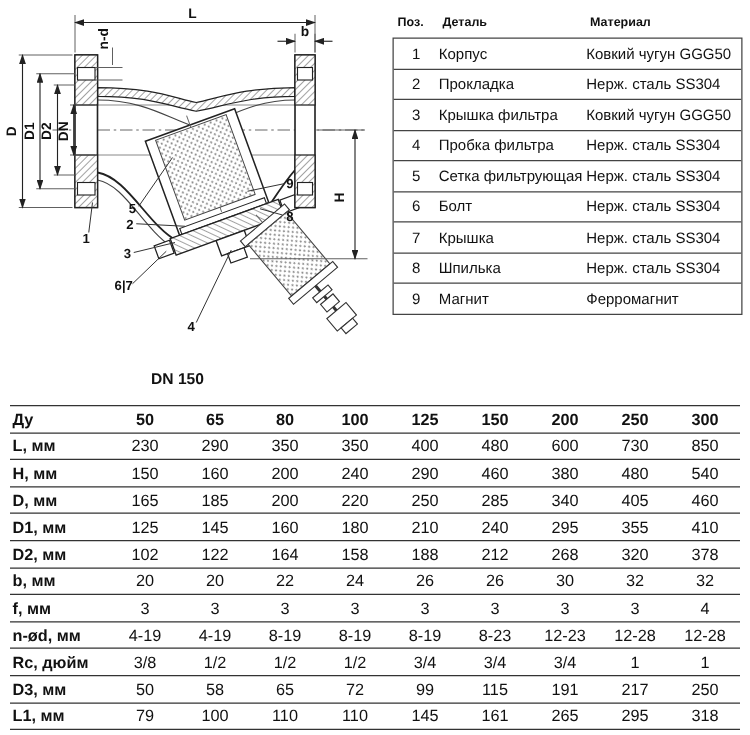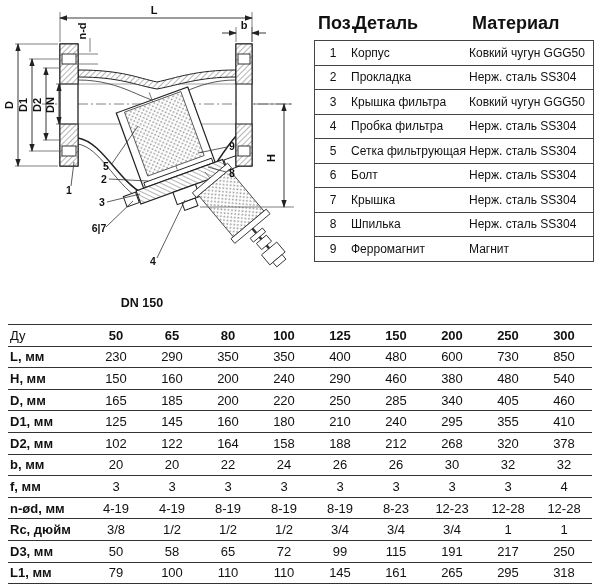--- a/index.html
+++ b/index.html
@@ -13,34 +13,34 @@
   .w2  {stroke:#444;stroke-width:0.9;fill:none;}
   .dim {stroke:#222;stroke-width:0.9;fill:none;}
   .ext {stroke:#555;stroke-width:0.75;fill:none;}
   .ldr {stroke:#333;stroke-width:0.8;fill:none;}
   .lbl {font-size:11px;font-weight:bold;fill:#111;}
   .pn  {font-size:10.5px;font-weight:bold;fill:#111;}
   .cap {font-size:12.5px;font-weight:bold;fill:#111;}
   
   .parts{position:absolute;left:314px;top:13px;width:280px;}
   .parts-header{display:grid;grid-template-columns:36px 118px 1fr;
-                font-weight:bold;font-size:18px;padding:0 0 6px 4px;}
+                font-weight:bold;font-size:10px;padding:0 0 6px 4px;}
   .parts-box{border:1.5px solid #444;}
   .prow{display:grid;grid-template-columns:36px 118px 1fr;height:23.5px;
         align-items:center;font-size:12px;border-top:1px solid #444;}
   .prow:first-child{border-top:none;}
   .pcell.pos-cell{text-align:center;}
   
   .dims{position:absolute;left:8px;top:324px;width:584px;border-bottom:1px solid #333;}
   .drow{display:grid;grid-template-columns:80px repeat(9,1fr);height:20.6px;
         align-items:center;font-size:13px;border-top:1px solid #333;}
   .dlabel{font-weight:bold;padding-left:2px;white-space:nowrap;}
   .dval{text-align:center;}
   .dhead .dval{font-weight:bold;}
-  .dhead .dlabel{font-weight:normal;}
+  .dhead .dlabel{font-weight:bold;}
 </style>
 </head>
 <body>
 
 <div id="stage">
 
   <svg class="drawing" width="310" height="318" viewBox="0 0 310 318">
     <defs>
       <pattern id="hatch" width="4" height="4" patternUnits="userSpaceOnUse" patternTransform="rotate(45)">
         <rect width="4" height="4" fill="#fff"></rect>
@@ -222,22 +222,22 @@
           <div class="pcell detail-cell">Крышка</div>
           <div class="pcell material-cell">Нерж. сталь SS304</div>
         </div>
         <div class="prow">
           <div class="pcell pos-cell">8</div>
           <div class="pcell detail-cell">Шпилька</div>
           <div class="pcell material-cell">Нерж. сталь SS304</div>
         </div>
         <div class="prow">
           <div class="pcell pos-cell">9</div>
+          <div class="pcell detail-cell">Магнит</div>
           <div class="pcell material-cell">Ферромагнит</div>
-          <div class="pcell detail-cell">Магнит</div>
         </div>
       </div>
   </div>
 
   <div class="dims">
       <div class="drow dhead">
         <div class="dlabel">Ду</div>
         <div class="dval">50</div>
         <div class="dval">65</div>
         <div class="dval">80</div>

